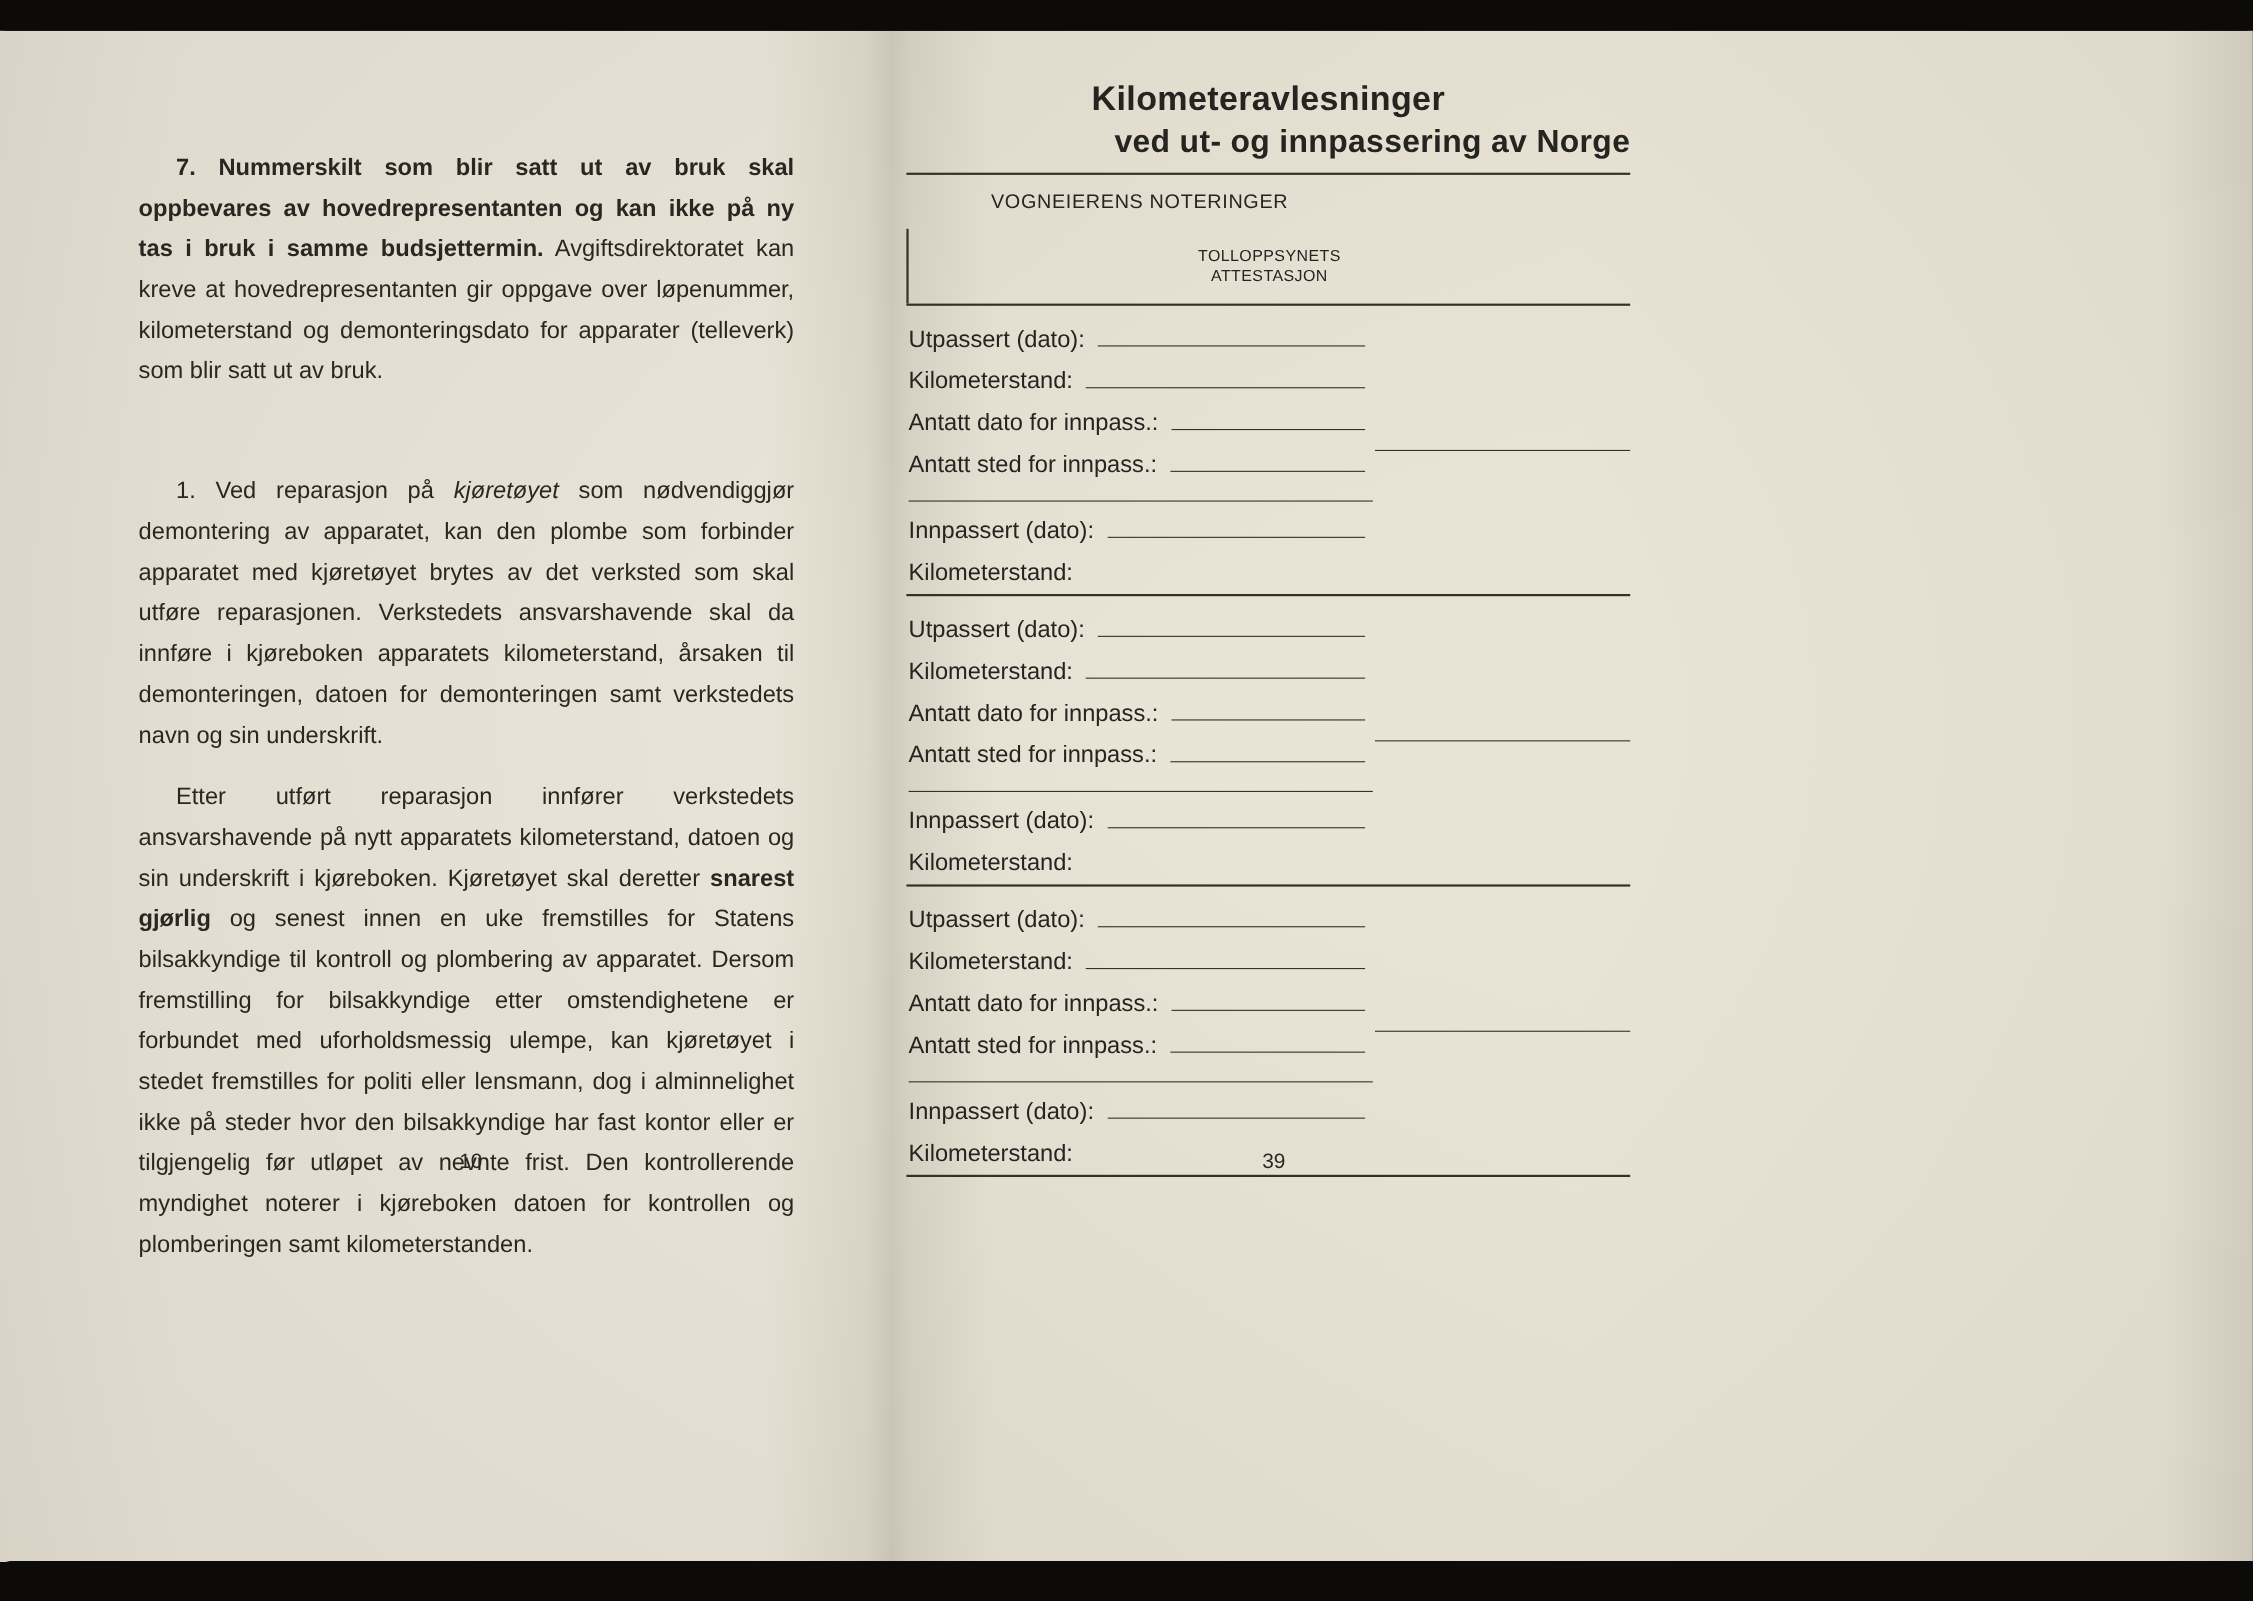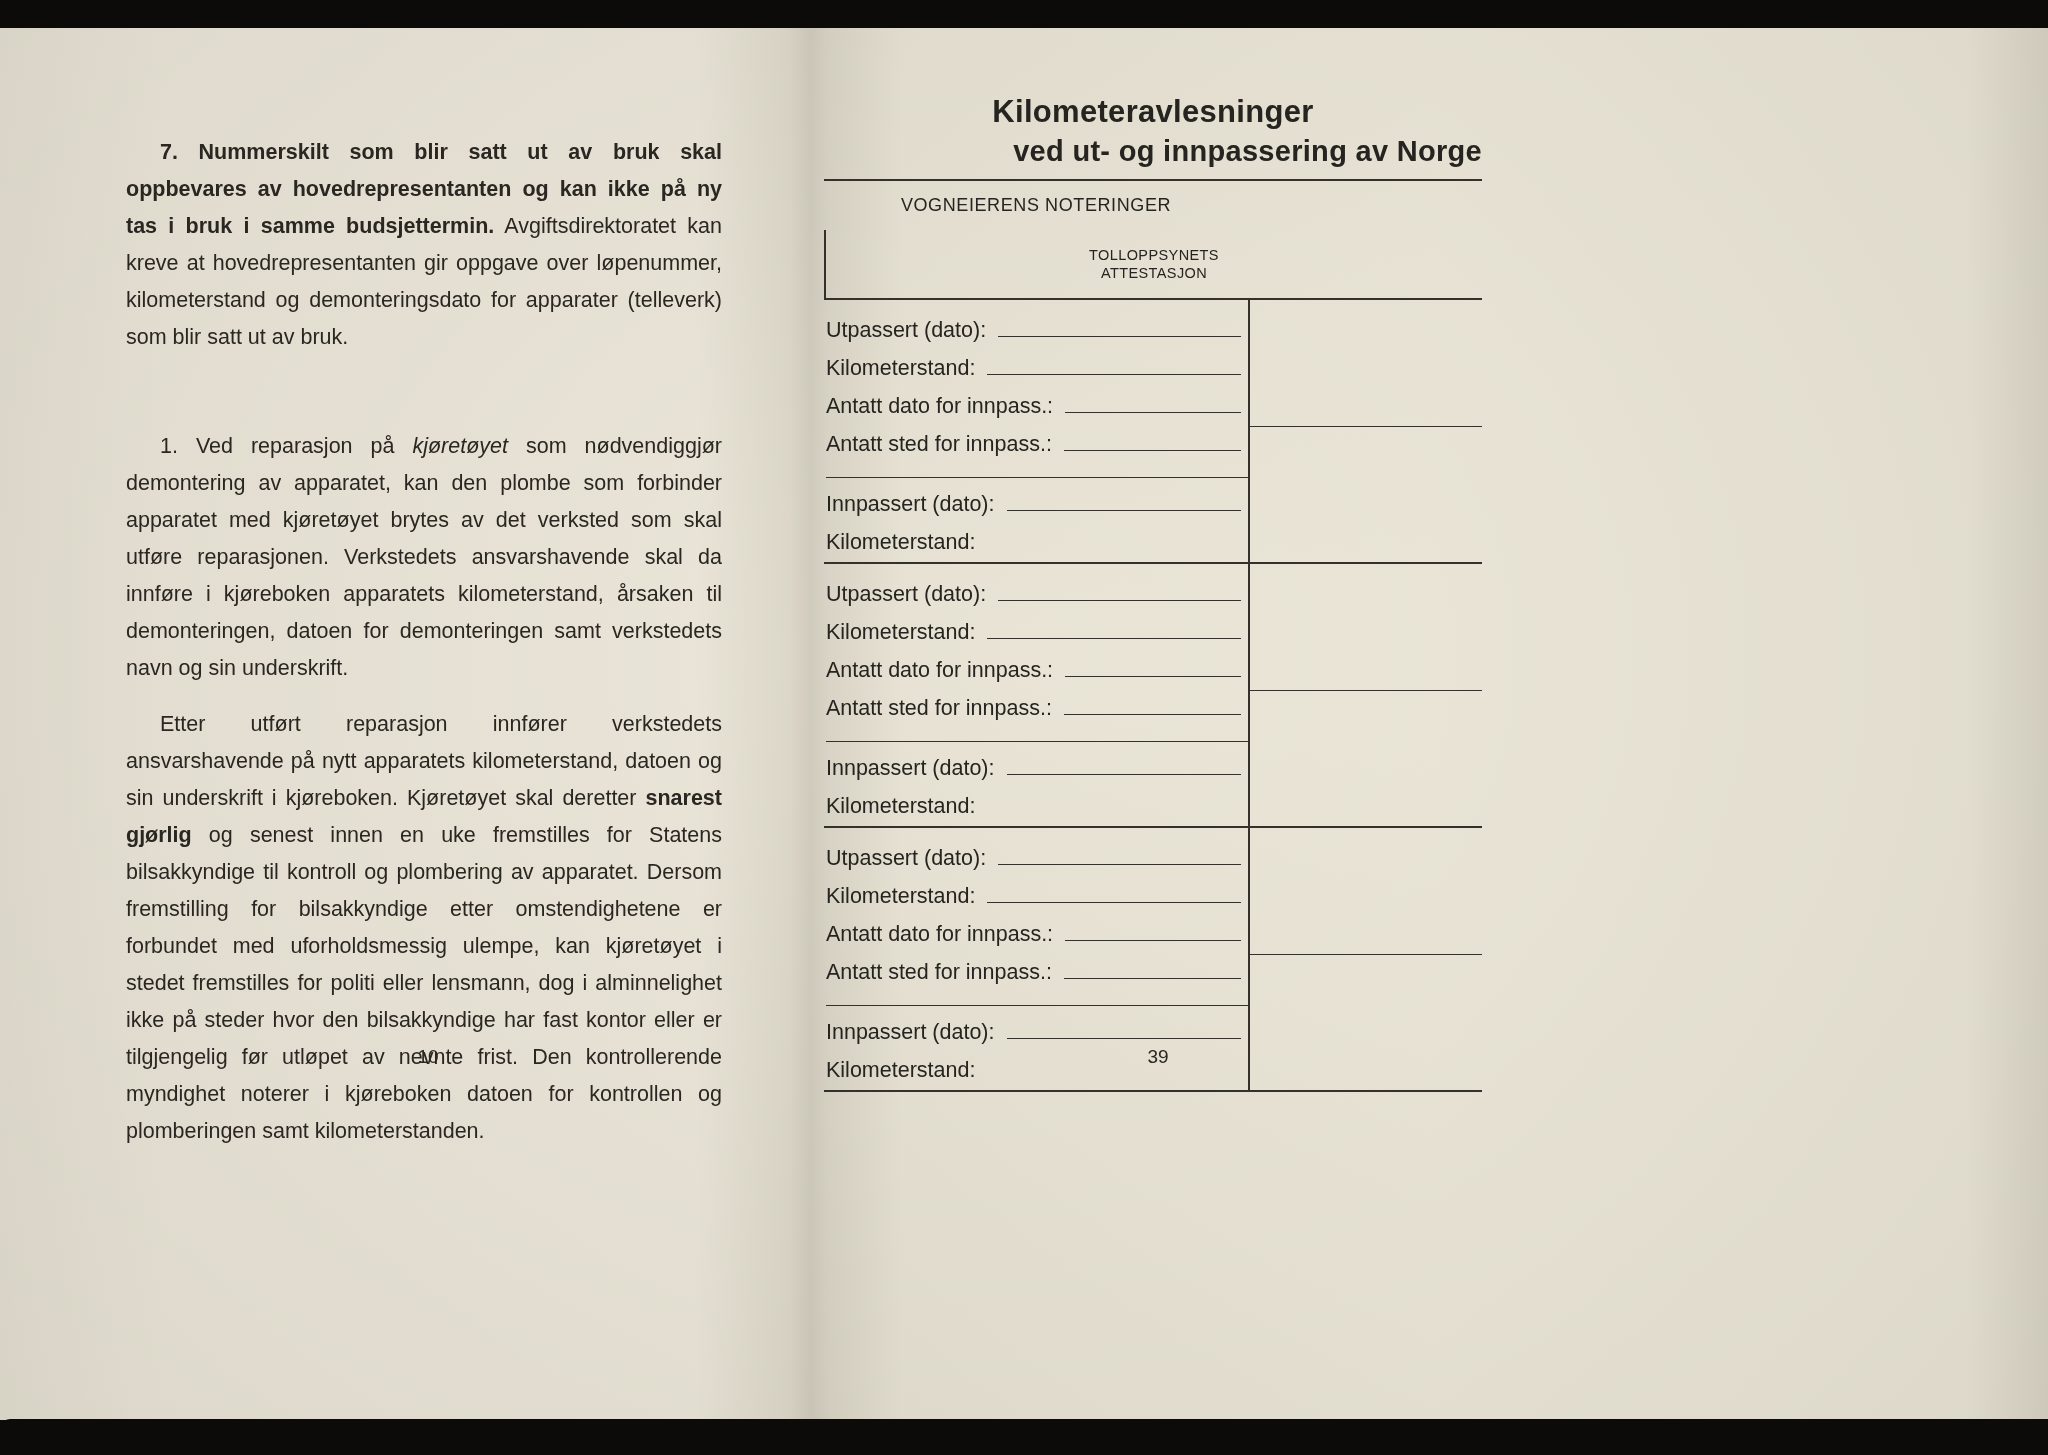--- a/index.html
+++ b/index.html
@@ -42,36 +42,36 @@
   .it { font-style:italic; }
 
   .page-num {
     position:absolute; font-size:19px; color:#2a2722;
   }
   .page-num-left  { left:398px; top:1018px; width:60px; text-align:center; }
   .page-num-right { left:1128px; top:1018px; width:60px; text-align:center; }
 
   
   .right-page { position:absolute; left:824px; top:44px; width:658px; color:#262420; }
-  .form-title    { font-size:31px; font-weight:bold; text-align:center; letter-spacing:0.3px;margin-top:22px; }
+  .form-title    { font-size:31px; font-weight:bold; text-align:center; letter-spacing:0.3px; }
   .form-subtitle { font-size:29px; font-weight:bold; text-align:right; margin-top:5px; margin-bottom:11px; letter-spacing:0.3px; }
 
   .form-table { border-top:2.5px solid #34312a; }
   .header-row { display:flex; border-bottom:2px solid #34312a;flex-direction:column; }
   .hcell-left {
     width:424px; display:flex; align-items:center; justify-content:center;
     font-size:18px; letter-spacing:0.6px; padding:14px 0;
   }
   .hcell-right {
     flex:1; border-left:2px solid #34312a;
     display:flex; flex-direction:column; align-items:center; justify-content:center;
     font-size:14.5px; line-height:18px; letter-spacing:0.4px; padding:16px 0;
   }
 
-  .block { display:flex; border-bottom:2px solid #34312a; }
+  .block { display:flex; border-bottom:2px solid #34312a;align-items:center; }
   .note-col { width:424px; padding:8px 0 4px 2px; }
   .att-col { flex:1; border-left:2px solid #34312a; position:relative; }
   .att-line { position:absolute; left:0; right:0; top:48%; border-top:1.5px solid #34312a; }
 
   .form-row { display:flex; align-items:flex-end; height:38px; font-size:21.5px; }
   .form-row .lbl { white-space:nowrap; padding-bottom:3px; }
   .form-row .fill { flex:1; border-bottom:1.5px solid #34312a; margin:0 7px 9px 12px; }
   .mid-sep { border-top:1.5px solid #34312a; margin-top:17px; margin-bottom:4px; }
 </style>
 </head>

